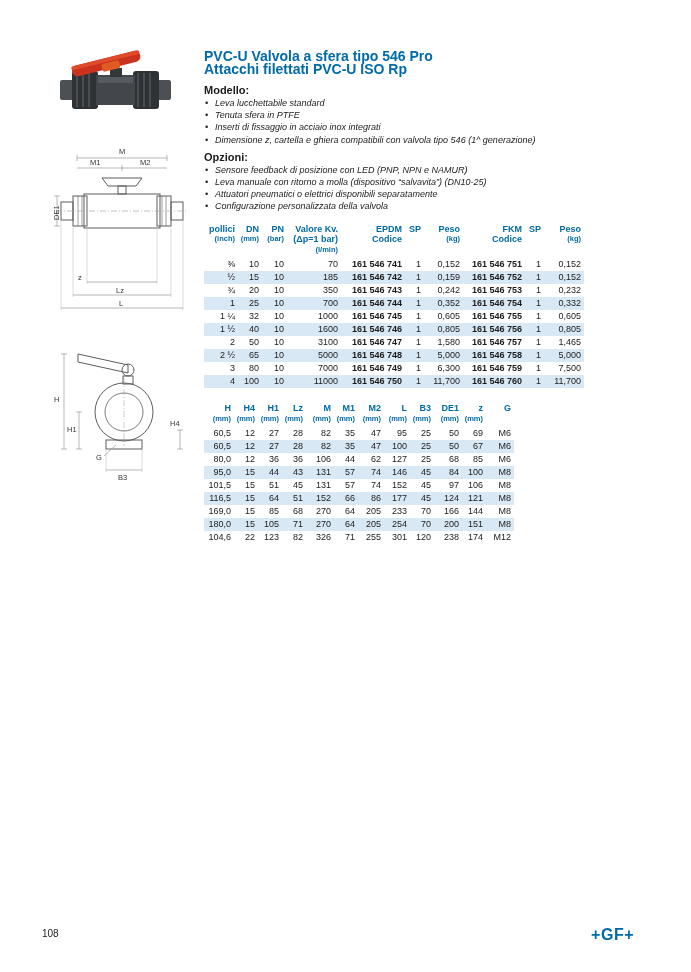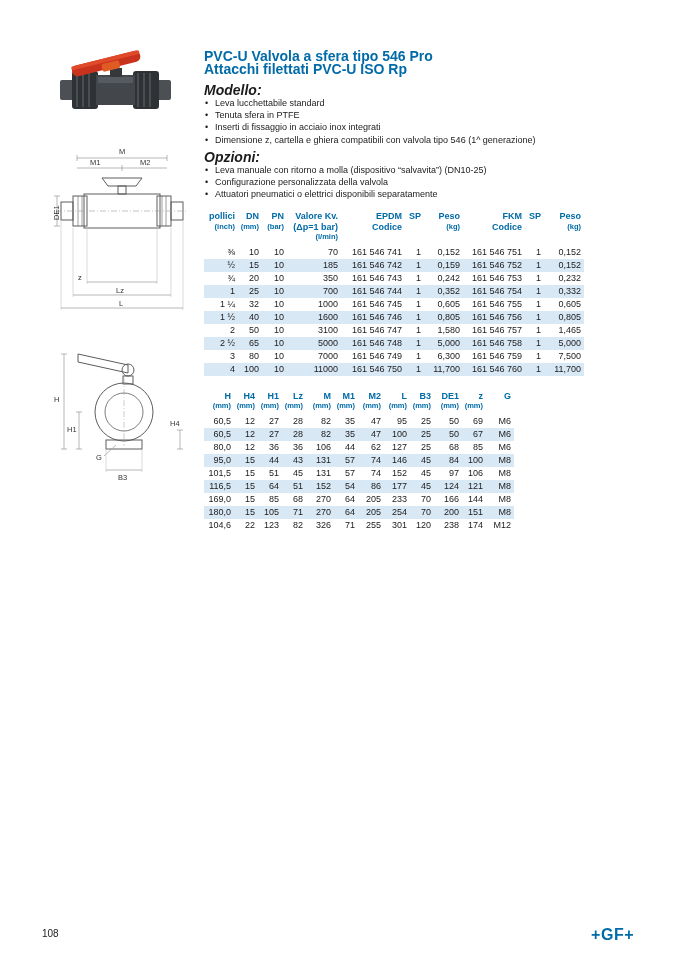--- a/index.html
+++ b/index.html
@@ -18,36 +18,36 @@
   .photo{position:absolute;left:58px;top:48px;width:115px;height:75px;}
   .drawing{position:absolute;}
   .d1{left:52px;top:150px;width:140px;height:175px;}
   .d2{left:52px;top:332px;width:140px;height:152px;}
   .dim-label{position:absolute;font-size:7.5px;color:#333;line-height:8px;}
   .dim-label.rot{transform:rotate(-90deg);transform-origin:left top;}
 
   
   .content{position:absolute;left:204px;top:50px;width:384px;}
   .title-line{display:block;color:var(--blue);font-weight:bold;font-size:14px;line-height:12.5px;}
-  .sec-label{font-size:14px;font-weight:bold;margin-top:9px;line-height:12px;font-style:italic;}
-  .bullets{list-style:none;margin-top:1px;}
+  .sec-label{font-size:11px;font-weight:bold;margin-top:9px;line-height:12px;}
+  .bullets{list-style:none;margin-top:1px;font-style:italic;}
   .bullets li{position:relative;padding-left:11px;font-size:9px;line-height:12.2px;}
   .bullets li::before{content:"\2022";position:absolute;left:1px;}
 
   
   table{border-collapse:collapse;table-layout:fixed;}
   .t1{width:380px;margin-top:11px;}
   .t2{width:310px;margin-top:15px;}
   th{color:var(--blue);text-align:right;vertical-align:top;padding:0 3px 3px 0;font-size:9px;line-height:10.5px;font-weight:bold;}
   th span{display:block;}
   th span:empty{display:none;}
   th .hu{font-size:7.5px;}
   td{font-size:9px;line-height:11px;padding:1px 3px 1px 0;text-align:right;}
   tbody tr:nth-child(even){background:var(--stripe);}
-  td.code{font-weight:normal;}
+  td.code{font-weight:bold;}
 
   
   .page-number{position:absolute;left:42px;top:928px;font-size:10px;}
   .gf-logo{position:absolute;right:57px;top:926px;font-size:16px;font-weight:bold;color:var(--blue);letter-spacing:0.5px;}
 </style>
 </head>
 <body>
 
 <div class="page">
 
@@ -168,23 +168,24 @@
 
     <li>Leva lucchettabile standard</li>
         <li>Tenuta sfera in PTFE</li>
         <li>Inserti di fissaggio in acciaio inox integrati</li>
         <li>Dimensione z, cartella e ghiera compatibili con valvola tipo 546 (1^ generazione)</li>
       </ul>
 
     <div class="sec-label" style="margin-top:5px;">Opzioni:</div>
     <ul class="bullets">
 
+    <li>Sensore feedback di posizione con LED (PNP, NPN e NAMUR)</li>
         <li>Leva manuale con ritorno a molla (dispositivo “salvavita”) (DN10-25)</li>
+        <li>Attuatori pneumatici o elettrici disponibili separatamente</li>
         <li>Configurazione personalizzata della valvola</li>
-        <li>Attuatori pneumatici o elettrici disponibili separatamente</li>
       </ul>
 
     <table class="t1">
       <colgroup>
         <col style="width:34px">
           <col style="width:24px">
           <col style="width:25px">
           <col style="width:54px">
         <col style="width:64px">
           <col style="width:19px">
@@ -535,21 +536,21 @@
             <td>106</td>
             <td>M8</td>
           </tr>
 
           <tr>
             <td>116,5</td>
             <td>15</td>
             <td>64</td>
             <td>51</td>
             <td>152</td>
-            <td>54</td>
+            <td>66</td>
             <td>86</td>
             <td>177</td>
             <td>45</td>
             <td>124</td>
             <td>121</td>
             <td>M8</td>
           </tr>
 
           <tr>
             <td>169,0</td>

